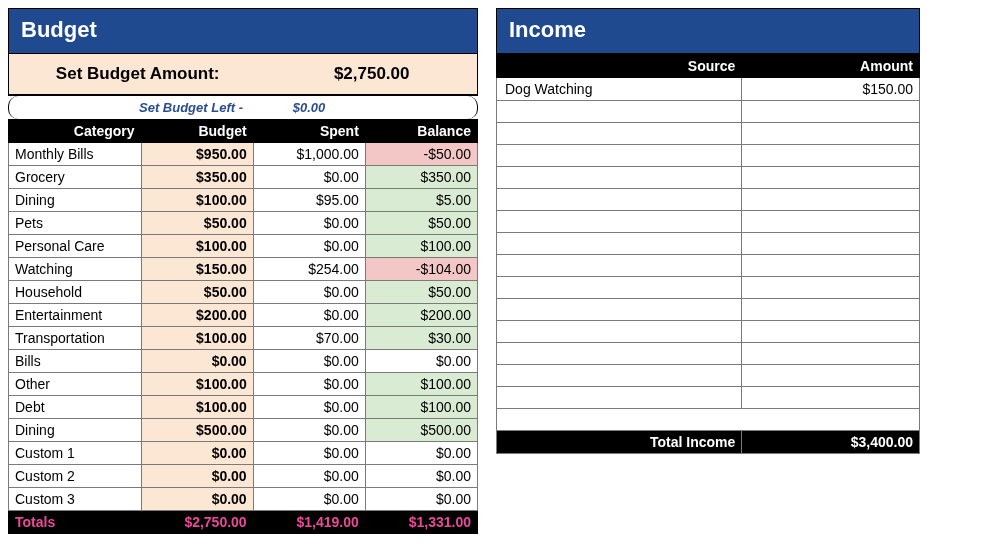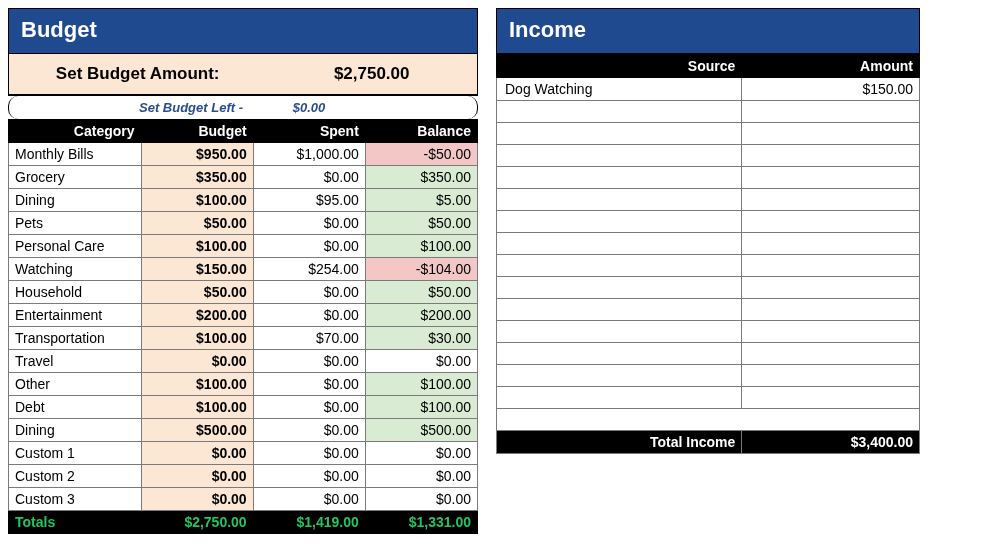--- a/index.html
+++ b/index.html
@@ -82,21 +82,21 @@
     margin-top: 36px;
   }
   .col-cat { width: 130px; text-align: left; }
   .col-num { text-align: right; }
   .cell-budget { background: #fce6d4; font-weight: 700; }
   .cell-balance-pos { background: #d9ecd3; }
   .cell-balance-neg { background: #f4c7c7; }
   .cell-balance-zero { }
   tr.totals td {
     background: #000;
-    color: #22c55e;
+    color: #ec4899;
     font-weight: 700;
     border: 1px solid #000;
   }
   
   .income-header-row th { font-size: 15px; }
   .col-src { width: 60%; text-align: left; padding-left: 8px !important; }
   .col-amt { text-align: right; }
   .income-total-row td {
     background: #000;
     color: #fff;
@@ -199,21 +199,21 @@
             <td class="col-num">$0.00</td>
             <td class="col-num cell-balance-pos">$200.00</td>
           </tr>
           <tr>
             <td class="col-cat">Transportation</td>
             <td class="col-num cell-budget">$100.00</td>
             <td class="col-num">$70.00</td>
             <td class="col-num cell-balance-pos">$30.00</td>
           </tr>
           <tr>
-            <td class="col-cat">Travel</td>
+            <td class="col-cat">Bills</td>
             <td class="col-num cell-budget">$0.00</td>
             <td class="col-num">$0.00</td>
             <td class="col-num cell-balance-zero">$0.00</td>
           </tr>
           <tr>
             <td class="col-cat">Other</td>
             <td class="col-num cell-budget">$100.00</td>
             <td class="col-num">$0.00</td>
             <td class="col-num cell-balance-pos">$100.00</td>
           </tr>

